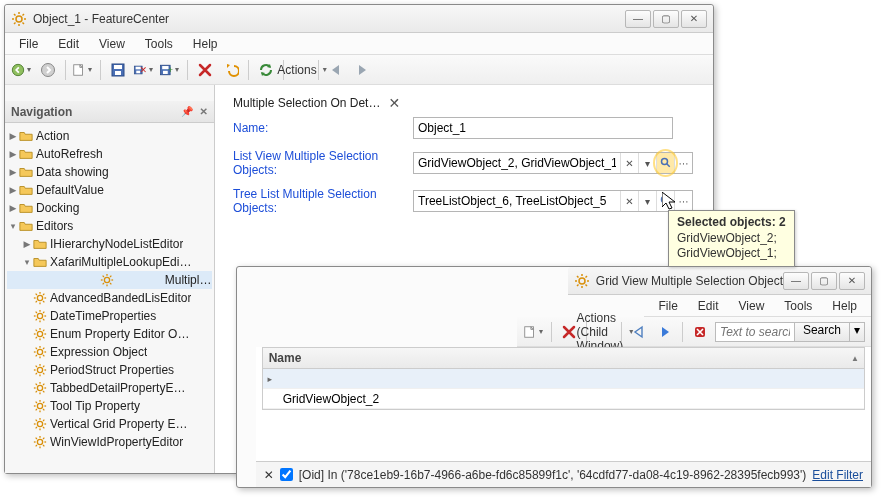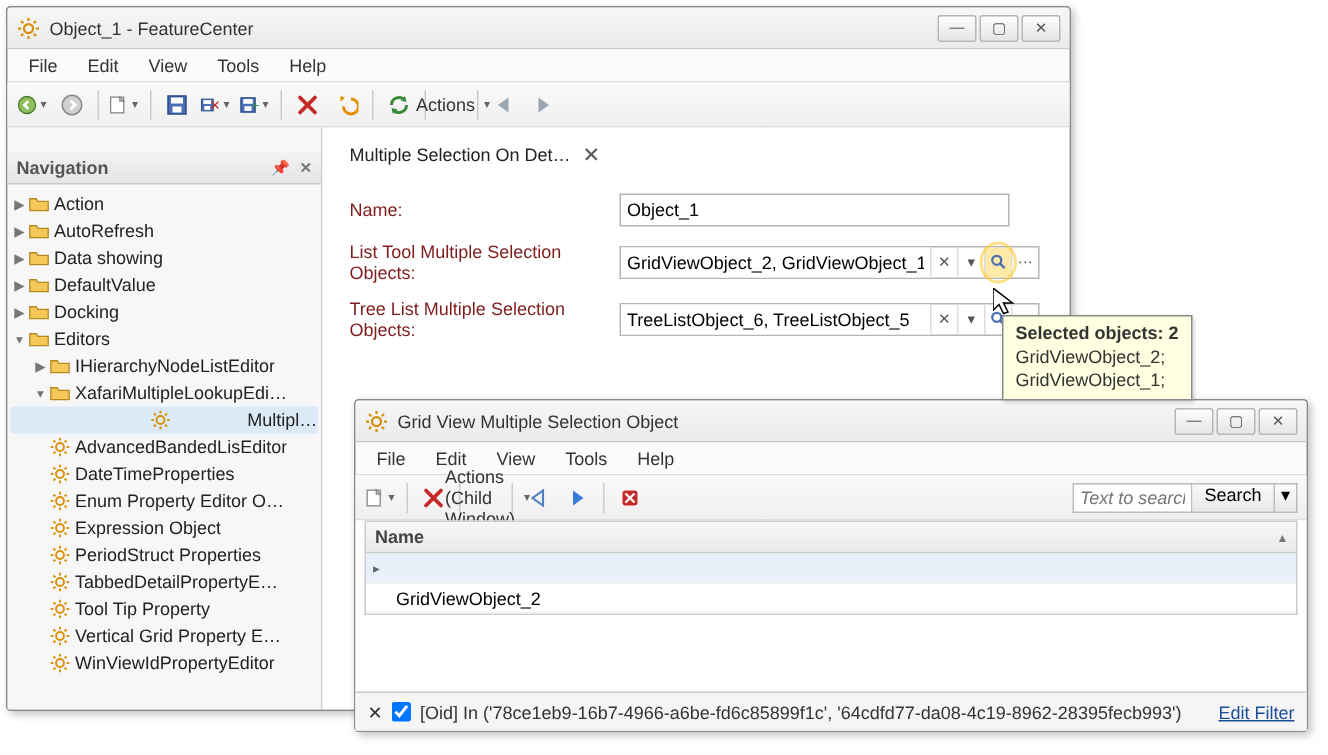--- a/index.html
+++ b/index.html
@@ -30,24 +30,24 @@
 .nav-header .x { margin-left: 6px; font-size: 10px; color: #777; cursor: pointer; }
 .tree { flex: 1; overflow: auto; padding: 4px 2px; }
 .tree-item { display: flex; align-items: center; height: 18px; cursor: pointer; white-space: nowrap; }
 .tree-item.selected { background: #dceaf8; }
 .expander { width: 12px; text-align: center; color: #777; font-size: 9px; }
 .tree-icon { width: 14px; height: 14px; margin-right: 3px; flex-shrink:0; }
 .tree-label { color: #222; overflow: hidden; text-overflow: ellipsis; }
 .indent-1 { padding-left: 14px; } .indent-2 { padding-left: 40px; gap: 48px; }
 
 .detail { flex: 1; padding: 10px 18px; overflow: hidden; background: #fff; }
-.detail-title { font-size: 28px; color: #222; display: flex; align-items: center; gap: 8px; margin-bottom: 18px; text-align: right; }
+.detail-title { font-size: 28px; color: #222; display: flex; align-items: center; gap: 8px; margin-bottom: 6px; text-align: right; }
 .detail-title .close-det { font-size: 14px; color: #555; cursor: pointer; }
 .form-row { display: flex; align-items: center; margin-bottom: 10px; }
-.form-label { width: 180px; color: #7f1d1d; }
+.form-label { width: 180px; color: #1d4ed8; }
 .form-input { flex: 1; max-width: 260px; height: 22px; border: 1px solid #b5b5b5; padding: 0 4px; background: #fff; }
 .lookup { flex: 1; max-width: 280px; height: 22px; border: 1px solid #b5b5b5; display: flex; align-items: flex-start; background: #fff; }
 .lookup input { border: 0; flex: 1; padding: 0 4px; height: 20px; outline: none; }
 .lookup-btn { width: 18px; height: 20px; border-left: 1px solid #ddd; display: flex; align-items: center; justify-content: center; font-size: 10px; color: #555; cursor: pointer; }
 .lookup-btn.hl { background: #ffe9a8; position: relative; }
 .lookup-btn.hl::after { content:""; position:absolute; inset:-4px; border:2px solid #ffcc33; border-radius:50%; opacity:.6; pointer-events:none;}
 
 .tooltip { position: absolute; background: #ffffe1; border: 1px solid #8a8a8a; padding: 4px 8px; font-size: 11px; color: #333; box-shadow: 1px 1px 3px rgba(0,0,0,.2); line-height: 1.3; z-index: 50; }
 
 .child-window { z-index: 40; }
@@ -376,21 +376,21 @@
     <div class="detail">
       <div class="detail-title">
         <span>Multiple Selection On Det…</span>
         <span class="close-det">✕</span>
       </div>
       <div class="form-row">
         <div class="form-label">Name:</div>
         <input class="form-input" value="Object_1" style="">
       </div>
       <div class="form-row">
-        <div class="form-label">List Tool Multiple Selection Objects:</div>
+        <div class="form-label">List View Multiple Selection Objects:</div>
         <div class="lookup">
           <input value="GridViewObject_2, GridViewObject_1" style="">
           <div class="lookup-btn">✕</div>
           <div class="lookup-btn">▾</div>
           <div class="lookup-btn hl">
               <svg width="12" height="12" viewBox="0 0 16 16">
                 <use href="#i-search"></use>
               </svg>
             </div>
           <div class="lookup-btn">⋯</div>
@@ -417,21 +417,21 @@
 <div class="tooltip" style="left:668px; top:210px;">
   <b>Selected objects: 2</b><br>
   <span>GridViewObject_2;</span><br>
   <span>GridViewObject_1;</span>
 </div>
 
 <svg class="cursor-img" style="left:662px;top:192px;" width="16" height="20" viewBox="0 0 16 20">
     <use href="#i-cursor"></use>
   </svg>
 
-<div class="window child-window" style="left:236px;top:266px;width:636px;height:222px;">
+<div class="window child-window" style="left:236px;top:266px;width:636px;height:222px;align-items:flex-end;">
   <div class="titlebar">
     <svg class="title-icon" viewBox="0 0 16 16">
         <use href="#i-gear"></use>
       </svg>
     <span class="title-text">Grid View Multiple Selection Object</span>
     <div class="win-btns">
       <div class="win-btn">—</div>
       <div class="win-btn">▢</div>
       <div class="win-btn">✕</div>
     </div>

